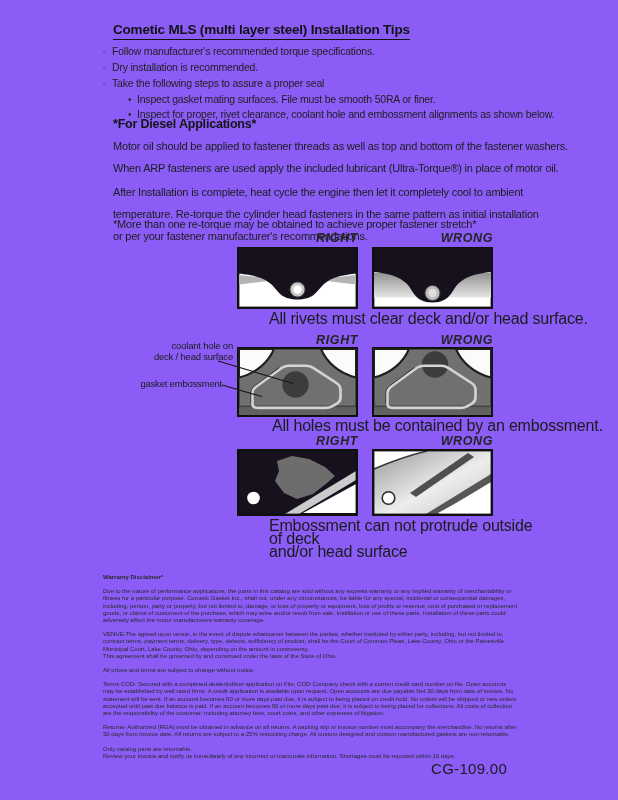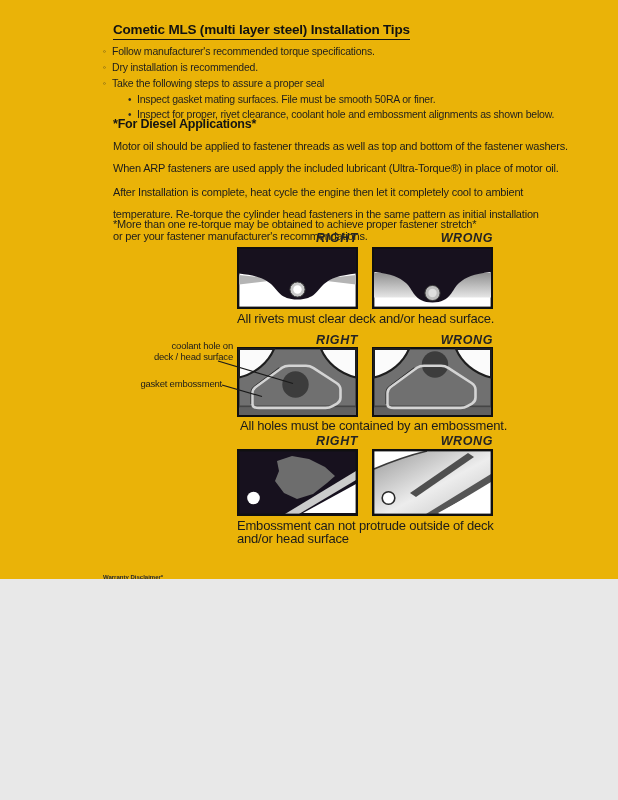--- a/index.html
+++ b/index.html
@@ -1,35 +1,35 @@
 <!DOCTYPE html>
 <html><head>
 <meta charset="utf-8">
 <style>
   html,body{margin:0;padding:0;background:#e8e8e8;}
   .page{
-    position:relative;width:618px;height:579px;background:#eab308;
+    position:relative;width:618px;height:800px;background:#8b5cf6;
     font-family:"Liberation Sans","DejaVu Sans",sans-serif;color:#1e1e1e;
     overflow:hidden;margin:0 auto;
   }
   .abs{position:absolute;}
   .title{
     font-size:13.5px;font-weight:700;color:#121212;letter-spacing:-0.2px;
     border-bottom:1.6px solid #121212;padding-bottom:2px;display:inline-block;
   }
   .body-txt{font-size:11px;letter-spacing:-0.2px;line-height:22px;color:#1c1c1c;}
   .bullets{font-size:10.5px;letter-spacing:-0.2px;line-height:15px;}
   .b-row{display:flex;align-items:baseline;}
   .b-marker{width:9px;flex:0 0 9px;font-size:8px;position:relative;top:-1px;color:#2a2a2a;}
   .b-sub{margin-left:25px;}
   .b-sub .b-marker{font-size:10px;top:0;}
   .h2{font-size:12.5px;font-weight:700;color:#141414;letter-spacing:-0.2px;}
   .pre{white-space:pre-line;}
   .dg-label{font-size:12.5px;font-weight:600;letter-spacing:0.6px;color:#242424;text-align:right;width:121px;font-style:italic;}
-  .caption{font-size:13px;letter-spacing:-0.2px;color:#1b1b1b;line-height:13px;}
+  .caption{font-size:16px;letter-spacing:-0.2px;color:#1b1b1b;line-height:13px;margin-left:32px;}
   .callout{font-size:9.5px;letter-spacing:-0.2px;line-height:11px;color:#1b1b1b;text-align:right;}
   .fineprint{font-size:6px;line-height:7.2px;letter-spacing:0;color:#2a2a2a;width:416px;}
   .fineprint p{margin:0 0 7px 0;white-space:pre-line;}
   .fineprint .fp-head{font-weight:700;margin-bottom:7px;}
   .partnum{font-size:15px;color:#1b1b1b;letter-spacing:0.3px;}
   svg{display:block;}
 </style>
 </head>
 <body>
 

